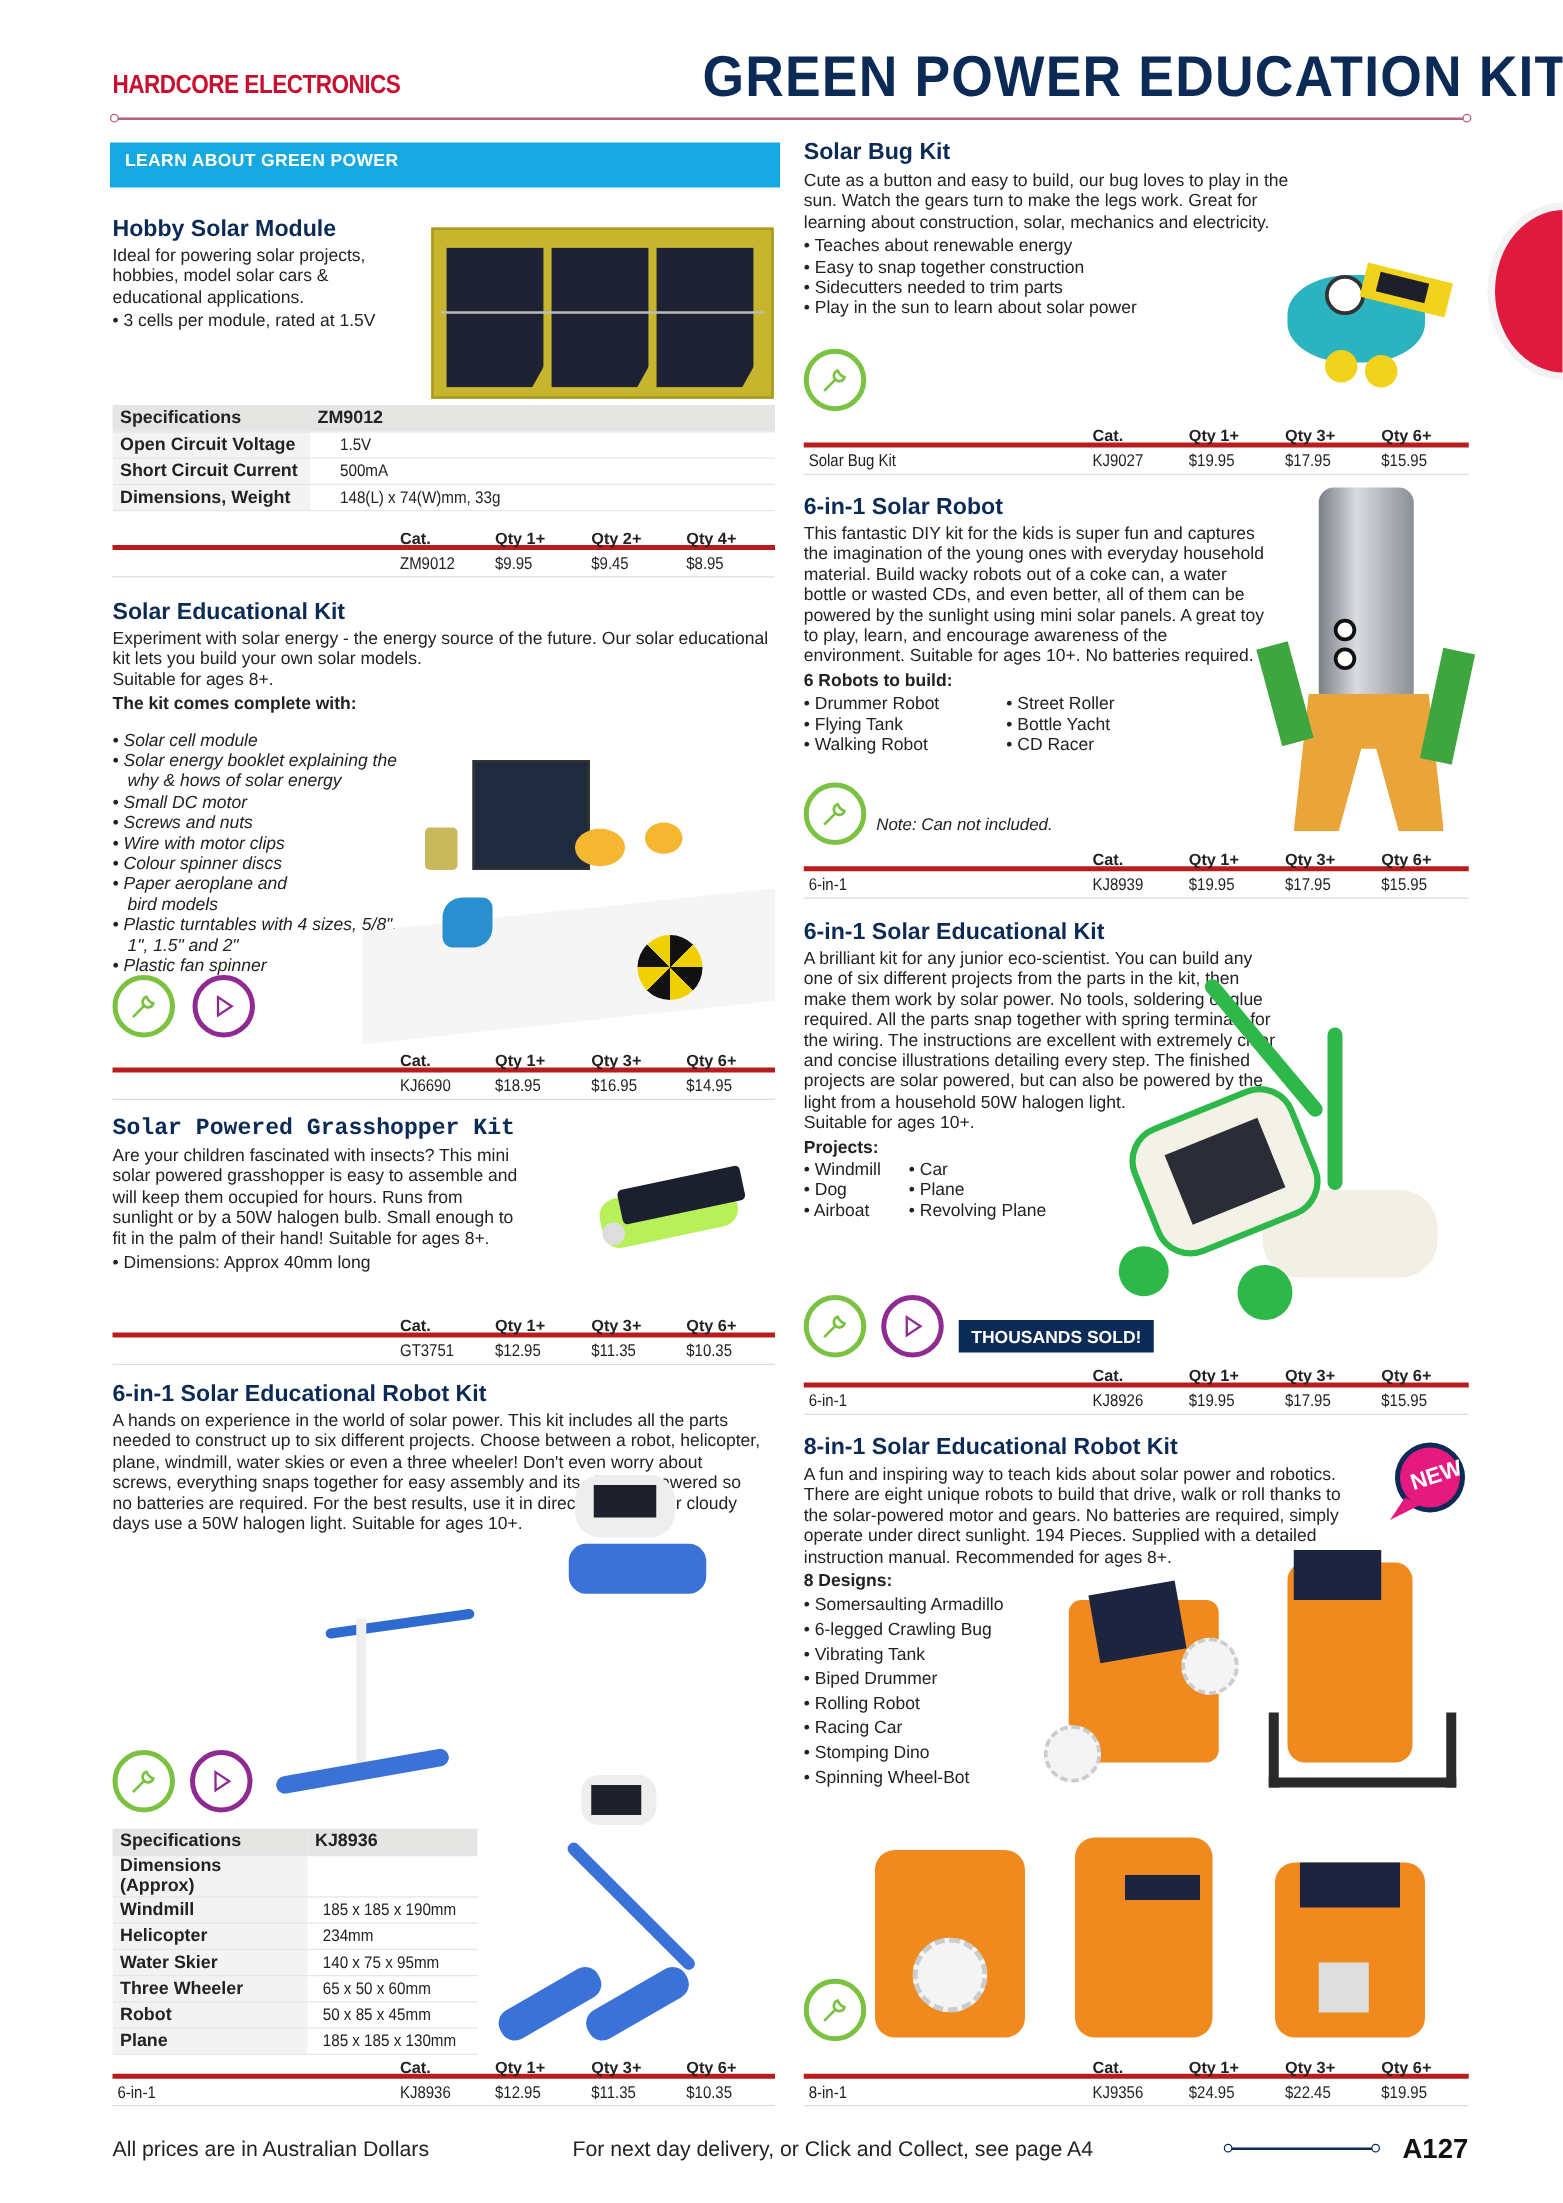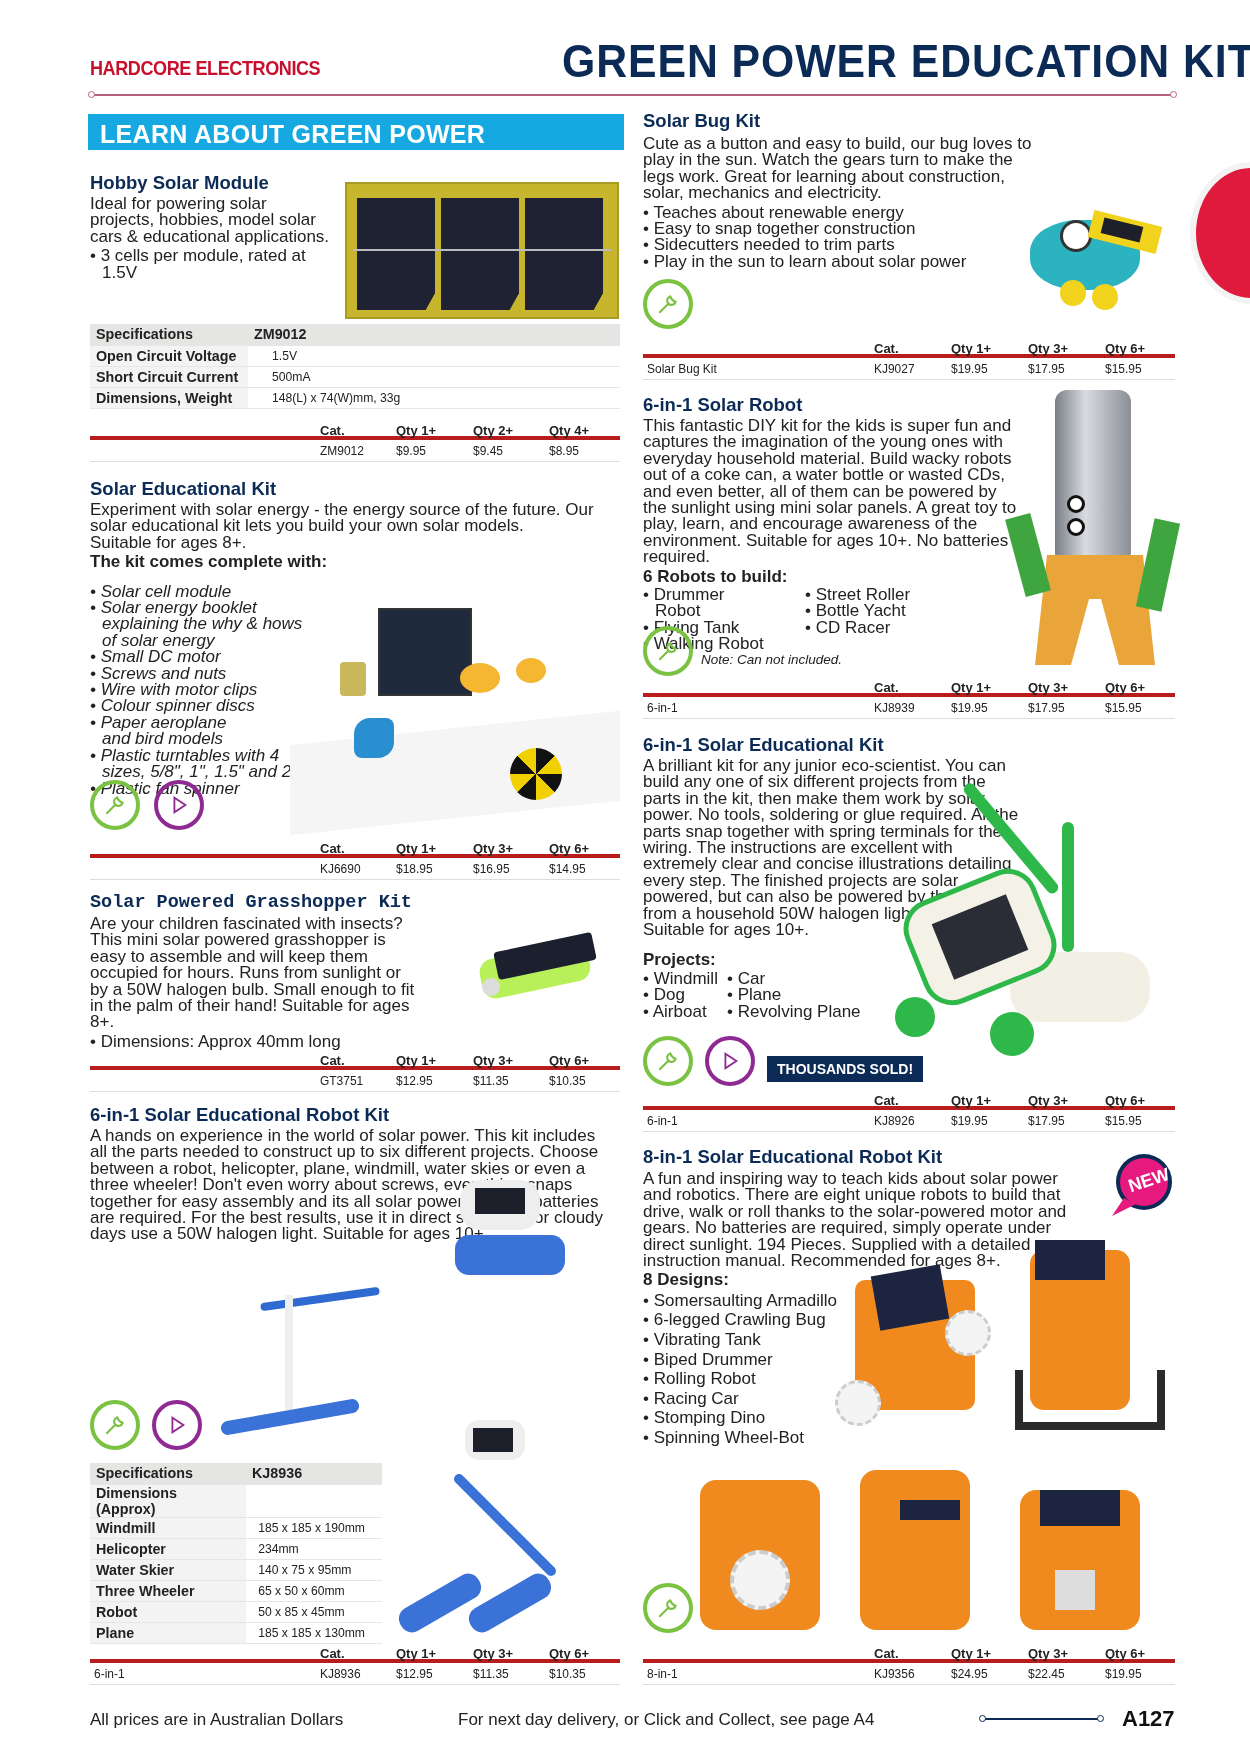--- a/index.html
+++ b/index.html
@@ -2,23 +2,23 @@
 <html><head>
 <meta charset="utf-8">
 <style>
   *{box-sizing:border-box;margin:0;padding:0;}
   body{width:1250px;height:1762px;background:#fff;position:relative;overflow:hidden;font-family:"DejaVu Sans","Liberation Sans",sans-serif;color:#222;}
   .abs{position:absolute;}
   .brand{left:90px;top:56px;font-family:"Liberation Sans",sans-serif;font-weight:700;font-size:21px;color:#c8102e;letter-spacing:-0.5px;transform:scaleX(0.86);transform-origin:left;}
   .page-title{left:562px;top:34px;font-family:"Liberation Sans",sans-serif;font-weight:700;font-size:46px;color:#0b2a55;letter-spacing:1px;white-space:nowrap;transform:scaleX(0.93);transform-origin:left;}
   .rule{left:92px;top:94px;width:1082px;height:2px;background:#b5617a;}
   .rule-dot{width:7px;height:7px;border:1.5px solid #b5617a;border-radius:50%;background:#fff;top:91px;}
-  .banner{left:88px;top:114px;width:536px;height:36px;background:#16a8e0;color:#fff;font-family:"Liberation Sans",sans-serif;font-weight:700;font-size:25px;padding:6px 12px;letter-spacing:0.3px;}
+  .banner{left:88px;top:114px;width:536px;height:36px;background:#16a8e0;color:#fff;font-family:"Liberation Sans",sans-serif;font-weight:700;font-size:14px;padding:6px 12px;letter-spacing:0.3px;}
   h2{position:absolute;font-family:"Liberation Sans",sans-serif;font-weight:700;font-size:18.5px;color:#0b2a55;white-space:nowrap;}
-  .txt{position:absolute;font-family:"Liberation Sans",sans-serif;font-size:17px;line-height:16.4px;color:#222;}
+  .txt{position:absolute;font-family:"Liberation Sans",sans-serif;font-size:14px;line-height:16.4px;color:#222;}
   .txt p{margin:0;}
   .txt .b{font-weight:700;}
   ul.bul{list-style:none;}
   ul.bul li{padding-left:12px;text-indent:-12px;}
   ul.bul li::before{content:"• ";}
   .spec{position:absolute;border-collapse:collapse;font-family:"Liberation Sans",sans-serif;font-size:14.3px;}
   .spec td{height:21px;padding:0 6px;border-bottom:1px solid #e6e6e6;}
   .spec td.k{font-weight:700;background:#f3f3f3;}
   .spec tr.h td{background:#e5e5e3;font-weight:700;}
   .spec td.v{font-family:"Liberation Sans",sans-serif;font-size:13.5px;transform:scaleX(0.9);}
@@ -340,21 +340,21 @@
       <span style="left:308px;">$19.95</span>
       <span style="left:385px;">$17.95</span>
       <span style="left:462px;">$15.95</span>
     </div>
 </div>
 
 <h2 style="left:643px;top:734px;">6-in-1 Solar Educational Kit</h2>
 <div class="txt" style="left:643px;top:758px;width:378px;">
   <p>A brilliant kit for any junior eco-scientist. You can build any one of six different projects from the parts in the kit, then make them work by solar power. No tools, soldering or glue required. All the parts snap together with spring terminals for the wiring. The instructions are excellent with extremely clear and concise illustrations detailing every step. The finished projects are solar powered, but can also be powered by the light from a household 50W halogen light.</p>
   <p>Suitable for ages 10+.</p>
-  <p class="b" style="margin-top:14px;">Projects:</p>
+  <p class="b" style="margin-top:3px;">Projects:</p>
   <div style="display:flex;gap:6px;margin-top:2px;">
     <ul class="bul" style="width:78px;">
       <li>Windmill</li>
       <li>Dog</li>
       <li>Airboat</li>
     </ul>
     <ul class="bul">
       <li>Car</li>
       <li>Plane</li>
       <li>Revolving Plane</li>

